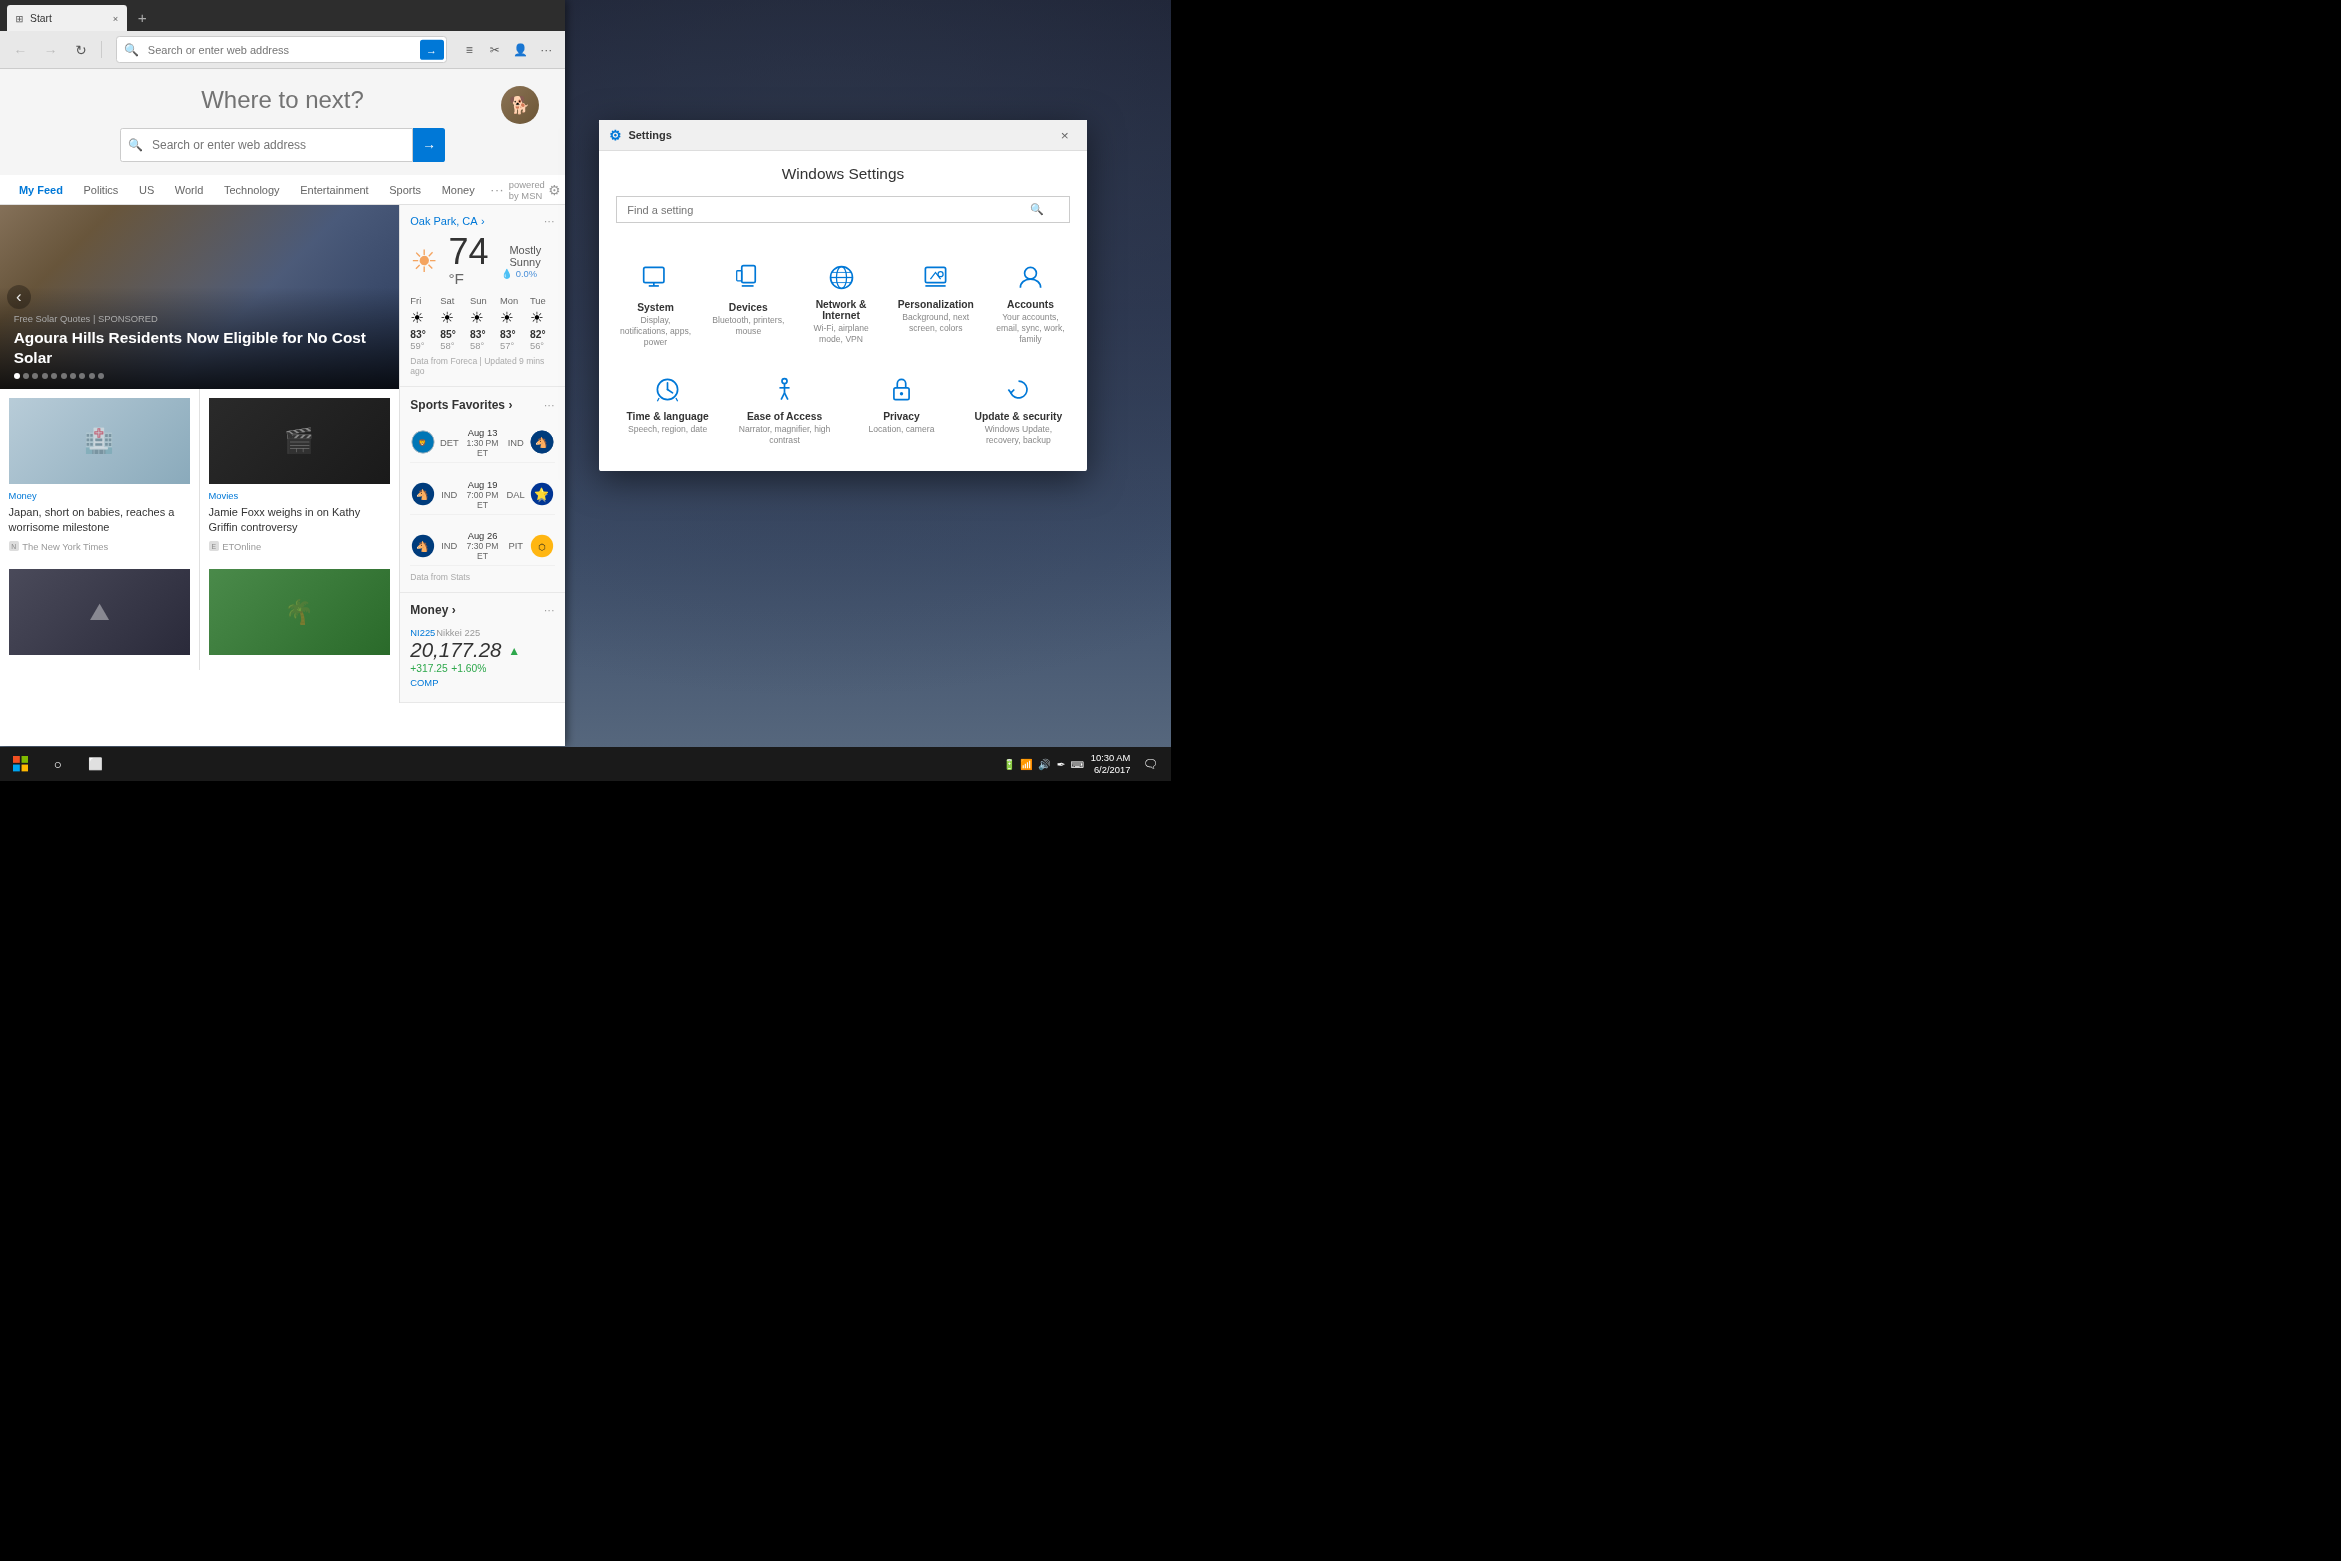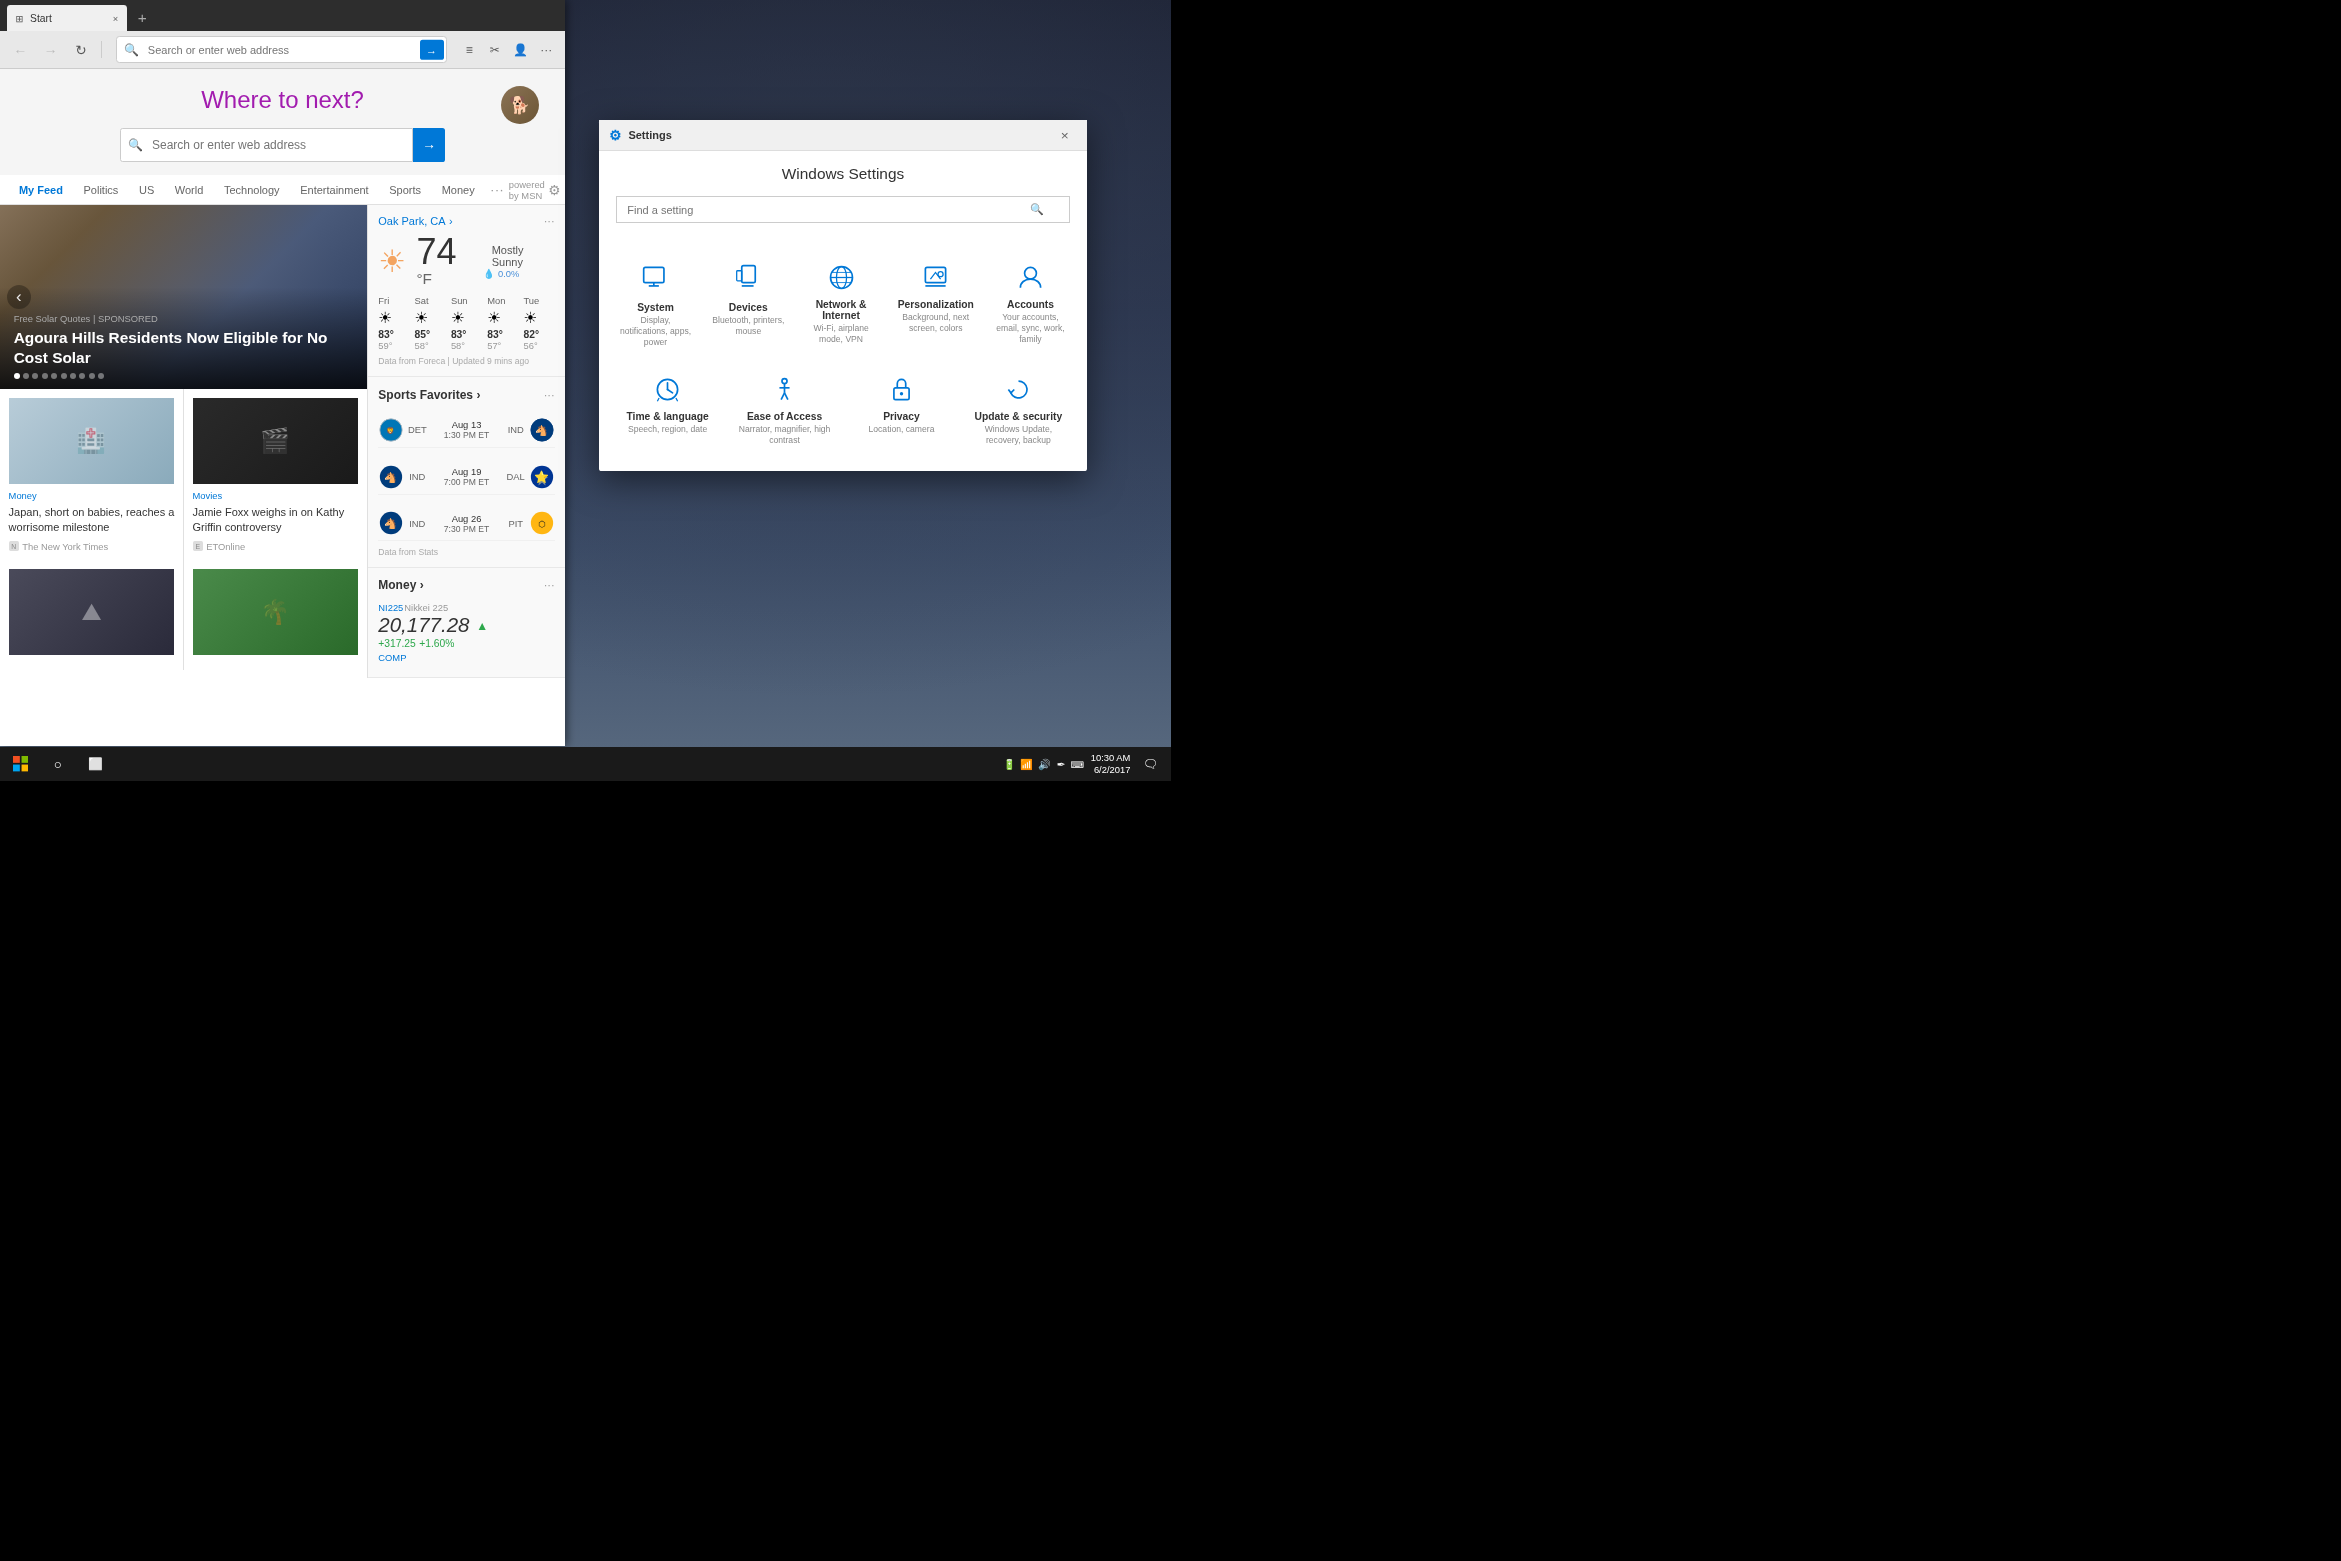--- a/index.html
+++ b/index.html
@@ -241,21 +241,21 @@
       overflow-x: hidden;
     }
     .msn-header {
       background: #f5f5f5;
       padding: 17px 26px 13.7px;
       text-align: center;
       position: relative;
     }
     .msn-title {
       font-size: 24px;
-      color: #a21caf;
+      color: #737373;
       font-weight: 300;
       margin-bottom: 13.7px;
     }
     .search-bar-container {
       display: flex;
       align-items: center;
       max-width: 325px;
       margin: 0 auto;
       position: relative;
     }
@@ -346,21 +346,21 @@
       align-items: center;
       gap: 3.4px;
     }
     .msn-settings {
       color: #999;
       font-size: 13.7px;
       cursor: pointer;
       padding: 3.4px;
     }
     .news-column {
-      width: 368px;
+      width: 400px;
       border-right: 0.9px solid #e0e0e0;
       overflow-y: auto;
     }
     .widget-column {
       flex: 1;
       overflow-y: auto;
       background: #f9f9f9;
     }
 
     

